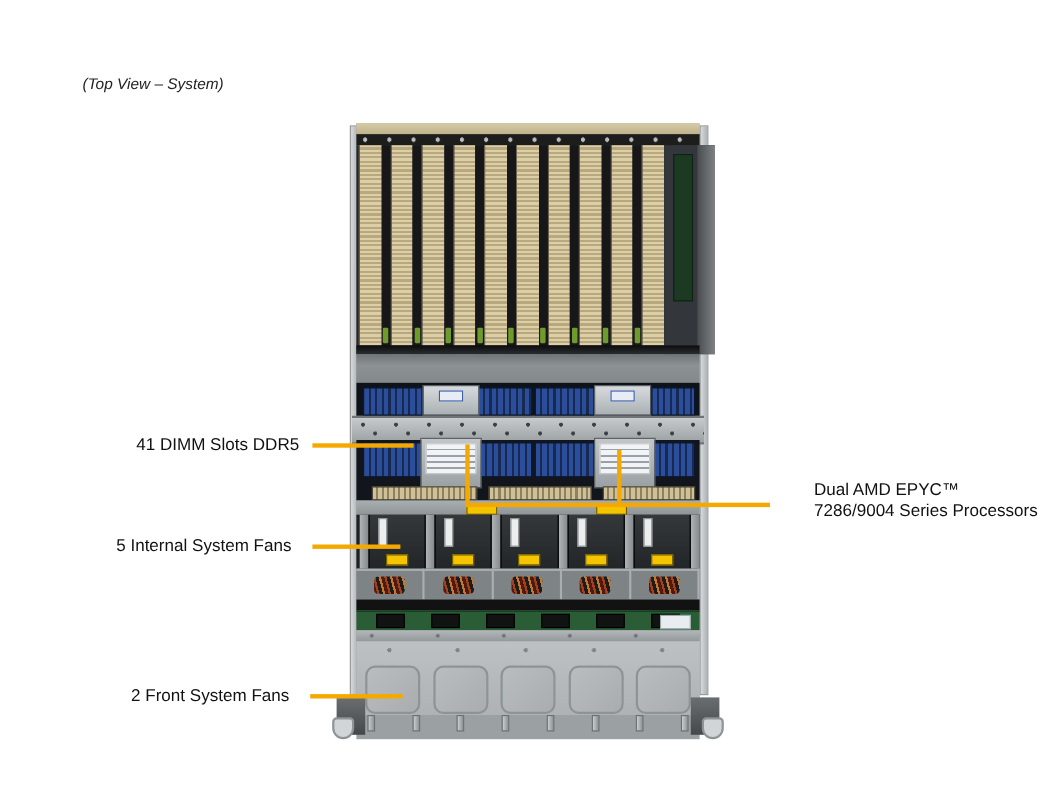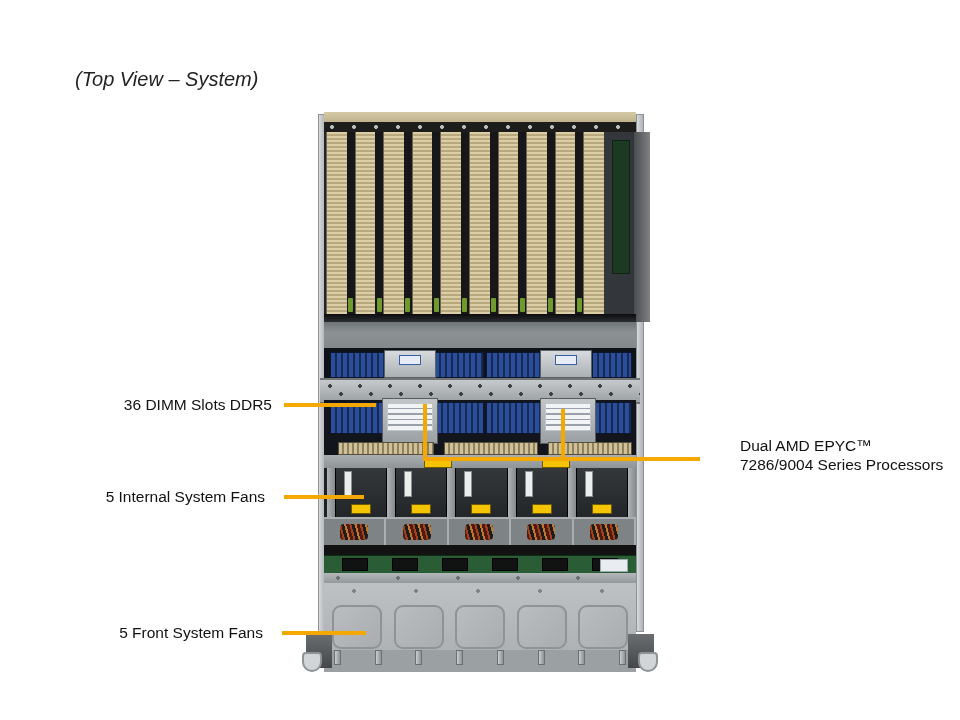--- a/index.html
+++ b/index.html
@@ -3,21 +3,21 @@
 <meta charset="utf-8">
 <style>
   html,body{margin:0;padding:0;}
   body{
     width:960px;height:720px;background:#ffffff;position:relative;
     font-family:"Liberation Sans", sans-serif;color:#1a1a1a;overflow:hidden;
   }
   .abs{position:absolute;}
 
   
-  .fig-title{left:75px;top:68px;font-size:20px;font-style:italic;color:#222;}
+  .fig-title{left:75px;top:68px;font-size:14px;font-style:italic;color:#222;}
   .callout-label{font-size:15.5px;color:#111;white-space:nowrap;}
   .callout-label.right-align{text-align:right;}
   .epyc-label{left:740px;top:436px;line-height:19px;}
 
   
   .cline{background:var(--callout,#F5A800);z-index:20;}
 
   
   .server{left:310px;top:110px;width:340px;height:562px;}
   .rail{background:linear-gradient(90deg,#d8dbdd,#aeb2b5);border:1px solid #8e9396;}
@@ -308,19 +308,19 @@
     </div>
 </div>
 
 <div class="abs cline" style="left:284px;top:403px;width:92px;height:4px;"></div>
 <div class="abs cline" style="left:423px;top:404px;width:4px;height:57px;"></div>
 <div class="abs cline" style="left:561px;top:409px;width:4px;height:52px;"></div>
 <div class="abs cline" style="left:423px;top:457px;width:277px;height:4px;"></div>
 <div class="abs cline" style="left:284px;top:495px;width:80px;height:4px;"></div>
 <div class="abs cline" style="left:282px;top:631px;width:84px;height:4px;"></div>
 
-<div class="abs callout-label right-align" style="right:688px;top:396px;">36 DIMM Slots DDR5</div>
+<div class="abs callout-label right-align" style="right:688px;top:396px;">41 DIMM Slots DDR5</div>
 <div class="abs callout-label epyc-label">
   <div>Dual AMD EPYC™</div>
   <div>7286/9004 Series Processors</div>
 </div>
 <div class="abs callout-label right-align" style="right:695px;top:488px;">5 Internal System Fans</div>
-<div class="abs callout-label right-align" style="right:697px;top:624px;">5 Front System Fans</div>
+<div class="abs callout-label right-align" style="right:697px;top:624px;">2 Front System Fans</div>
 
 </body></html>

